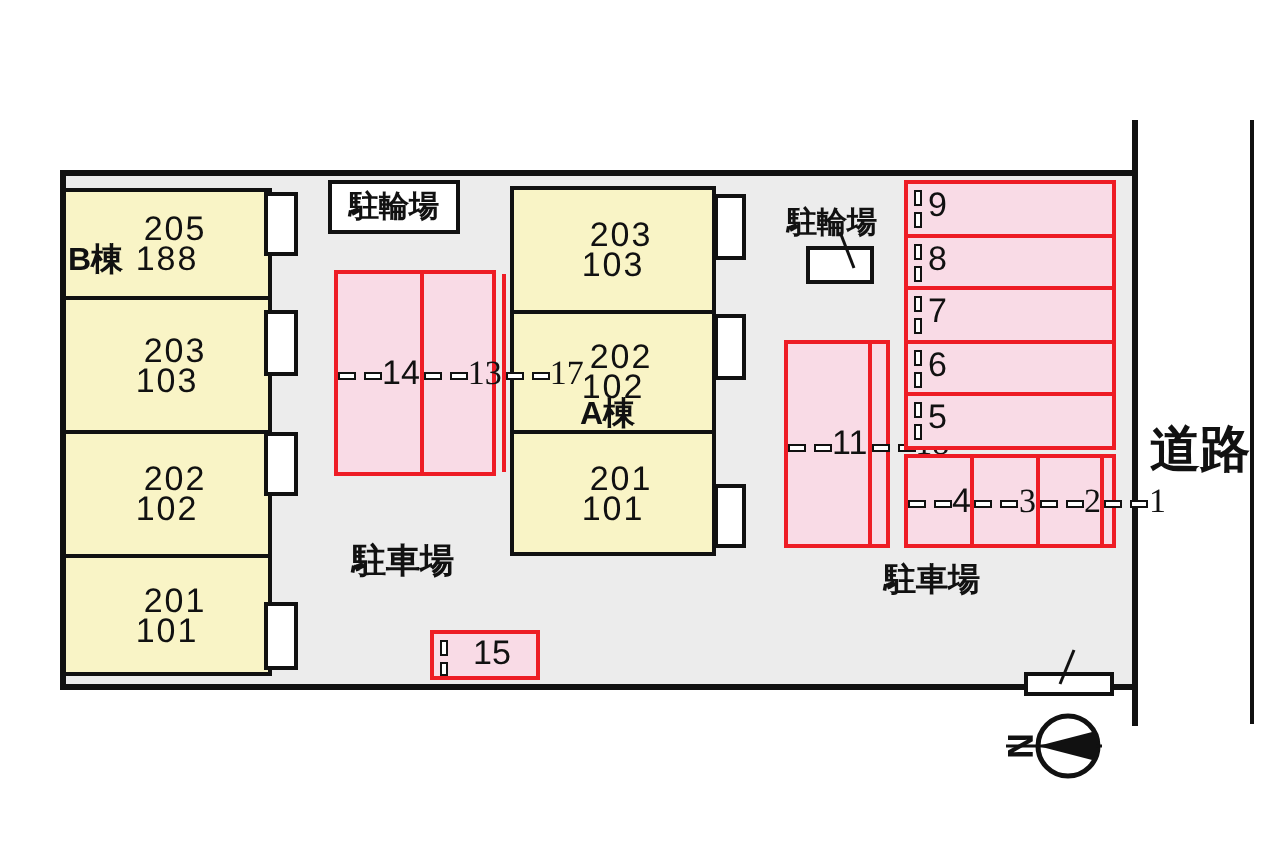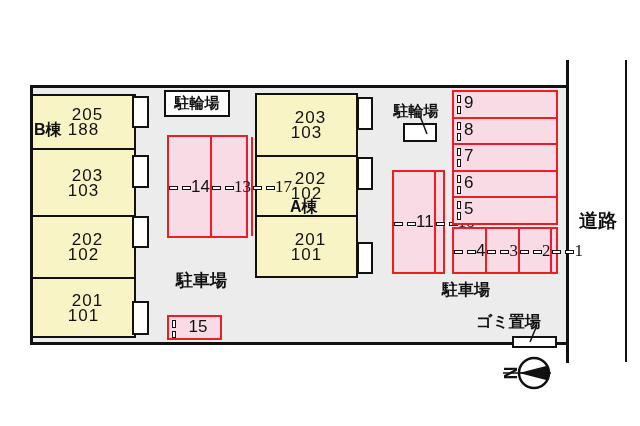--- a/index.html
+++ b/index.html
@@ -29,41 +29,41 @@
   .stall-v { flex:1; display:flex; flex-direction:row; align-items:center; }
   .stall-v + .stall-v { border-left:2px solid #ee1c25;font-family:Liberation Serif, serif; }
   .stall-h { flex:1; display:flex; flex-direction:row; }
   .stall-h + .stall-h { border-top:2px solid #ee1c25; }
   .marks-row { display:flex; gap:4px; justify-content:center; margin-top:3px; }
   .dash-h { width:9px; height:4px; background:#fff; border:1px solid #111; }
   .marks-col { display:flex; flex-direction:column; gap:3px; margin:3px 0 0 3px; }
   .dash-v { width:4px; height:8px; background:#fff; border:1px solid #111; }
   .snum { font-size:17px; line-height:18px; }
   .stall-h .snum { margin-left:3px; margin-top:2px; }
-  .stall-15 { position:absolute; display:flex; background:#f9dbe6; border:2px solid #ee1c25; }
+  .stall-15 { position:absolute; display:flex; background:#f9dbe6; border:2px solid #ee1c25;margin-left:48px; }
   .stall-15 .snum { flex:1; text-align:center; margin-top:1px; }
 
   
   .jp { position:absolute; font-weight:bold; white-space:nowrap; }
   .boxed-label { position:absolute; background:#fff; border:2px solid #111;
                  font-weight:bold; font-size:15px; text-align:center;
                  display:flex; align-items:center; justify-content:center; }
   .whitebox { position:absolute; background:#fff; border:2px solid #111; }
   .overlay { position:absolute; left:0; top:0; width:640px; height:426px; pointer-events:none; z-index:4; }
   .compass { position:absolute; left:488px; top:352px; z-index:4; }
 </style>
 </head>
 <body>
 
 <div class="canvas">
 
   <div class="plot"></div>
   <div class="vline" style="left:566px; top:60px; width:3px; height:303px;"></div>
   <div class="vline" style="left:625px; top:60px; width:2px; height:302px;"></div>
-  <div class="jp" style="left:575px; top:208px; width:46px; font-size:19px; text-align:center;">道路</div>
+  <div class="jp" style="left:575px; top:208px; width:46px; font-size:25px; text-align:center;">道路</div>
 
   <div class="building" style="left:31px; top:94px; width:105px; height:244px;">
     <div class="unit" style="height:52px;">
       <span class="rn rn-upper">205</span>
       <span class="rn">188</span>
     </div>
     <div class="unit" style="height:67px;">
       <span class="rn rn-upper">203</span>
       <span class="rn">103</span>
     </div>
@@ -217,21 +217,20 @@
         <span class="dash-v"></span>
       </div>
     <span class="snum">15</span>
   </div>
 
   <div class="boxed-label" style="left:164px; top:90px; width:66px; height:27px;">駐輪場</div>
   <div class="jp" style="left:383px; top:102px; width:66px; font-size:15px; text-align:center;">駐輪場</div>
   <div class="whitebox" style="left:403px; top:123px; width:34px; height:19px;"></div>
   <div class="jp" style="left:176px; top:269px; font-size:17px;">駐車場</div>
   <div class="jp" style="left:442px; top:280px; font-size:16px;">駐車場</div>
-  <div class="jp" style="left:476px; top:312px; font-size:16px;">ゴミ置場</div>
   <div class="whitebox" style="left:512px; top:336px; width:45px; height:12px; z-index:3;"></div>
 
   <svg class="overlay">
     <line x1="420" y1="116" x2="427" y2="134" stroke="#111" stroke-width="1.5"></line>
     <line x1="537" y1="325" x2="530" y2="342" stroke="#111" stroke-width="1.5"></line>
   </svg>
 
   <svg class="compass" width="80" height="46" viewBox="488 352 80 46">
     <circle cx="534" cy="373" r="15" fill="#fff" stroke="#111" stroke-width="2.5"></circle>
     <line x1="503" y1="373" x2="551" y2="373" stroke="#111" stroke-width="1.5"></line>

